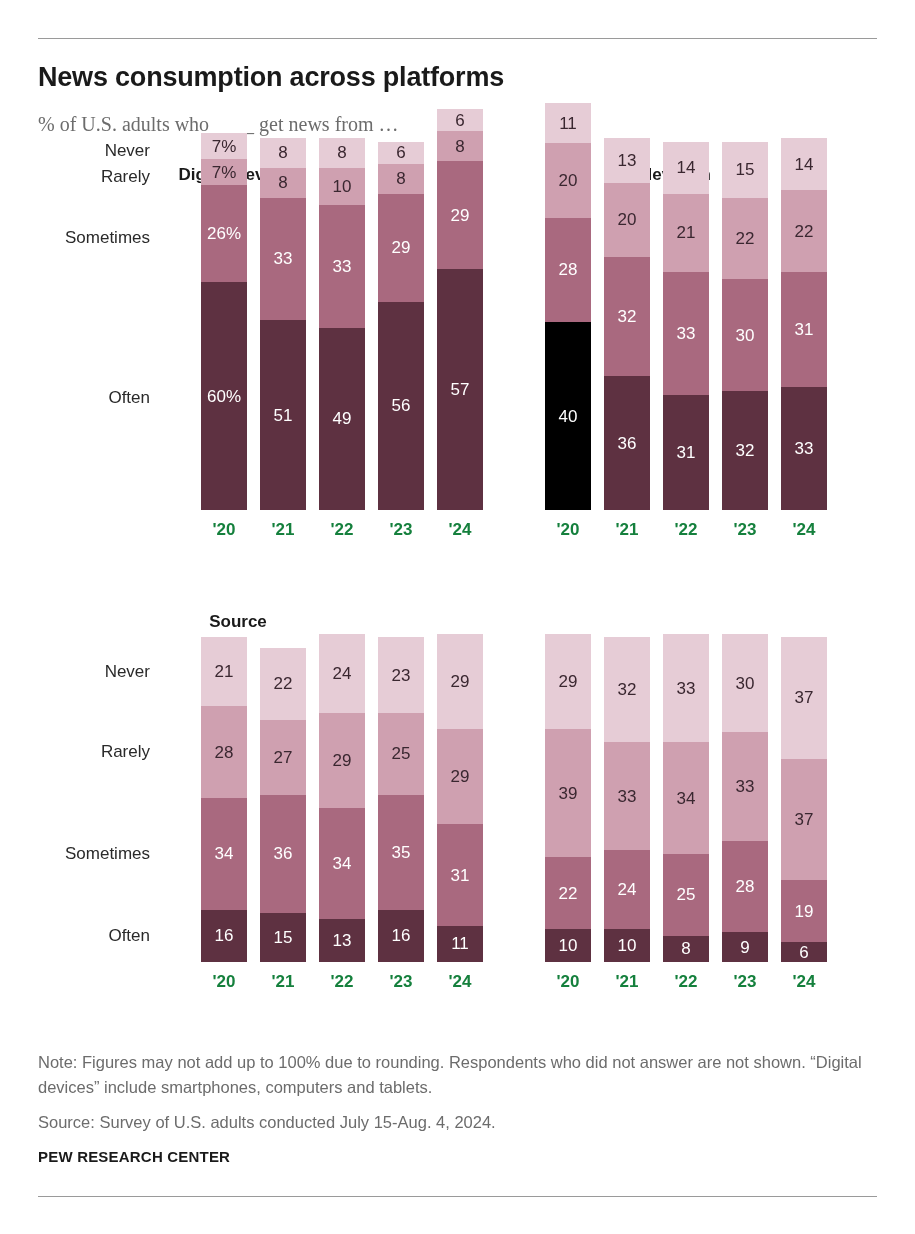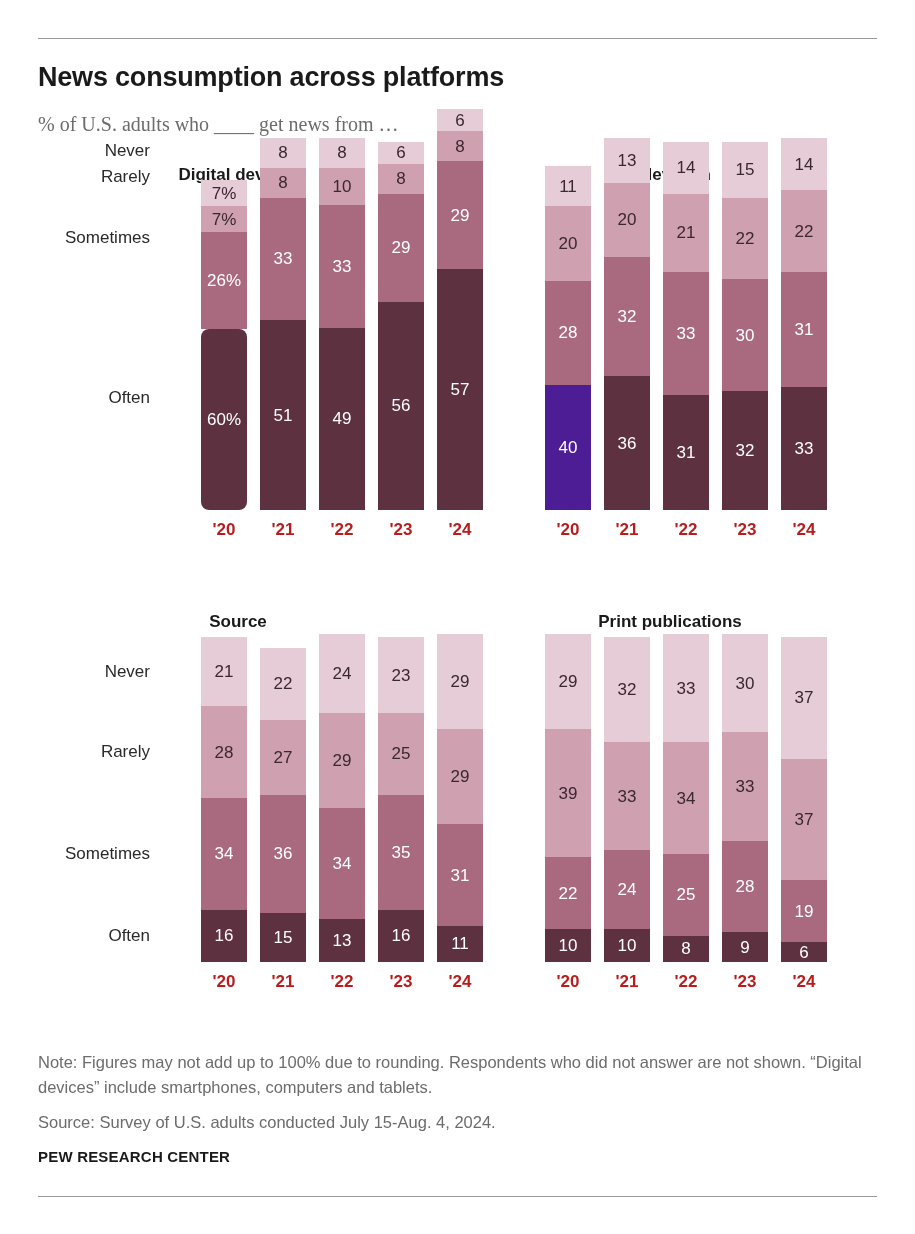--- a/index.html
+++ b/index.html
@@ -92,21 +92,21 @@
   .seg.mid span { color: #ffffff; }
   .seg.light span { color: #3a2730; }
   .seg.lightest span { color: #3a2730; }
   .xlabel {
     position: absolute;
     bottom: 0;
     width: 46px;
     text-align: center;
     font-size: 17px;
     font-weight: bold;
-    color: #b91c1c;
+    color: #15803d;
     margin-top: 19px;
   }
   .cat-label {
     position: absolute;
     font-size: 17px;
     color: #2a2a2a;
     text-align: right;
     white-space: nowrap;
   }
   .notes {
@@ -154,21 +154,21 @@
           <div class="bar-col" style="left: 163px;">
             <div class="seg lightest" style="height: 26.04px; background: rgb(230, 204, 214);">
               <span>7%</span>
             </div>
             <div class="seg light" style="height: 26.04px; background: rgb(207, 160, 176);">
               <span>7%</span>
             </div>
             <div class="seg mid" style="height: 96.72px; background: rgb(169, 105, 127);">
               <span>26%</span>
             </div>
-            <div class="seg dark" style="height: 181px; background: rgb(94, 49, 65); border-radius: 8px;">
+            <div class="seg dark" style="height: 228px; background: rgb(94, 49, 65);">
               <span>60%</span>
             </div>
           </div>
           <div class="xlabel" style="left: 163px;">'20</div>
           <div class="bar-col" style="left: 222px;">
             <div class="seg lightest" style="height: 29.76px; background: rgb(230, 204, 214);">
               <span>8</span>
             </div>
             <div class="seg light" style="height: 29.76px; background: rgb(207, 160, 176);">
               <span>8</span>
@@ -238,21 +238,21 @@
           <div class="bar-col" style="left: 75px;">
             <div class="seg lightest" style="height: 40.92px; background: rgb(230, 204, 214);">
               <span>11</span>
             </div>
             <div class="seg light" style="height: 74.4px; background: rgb(207, 160, 176);">
               <span>20</span>
             </div>
             <div class="seg mid" style="height: 104.16px; background: rgb(169, 105, 127);">
               <span>28</span>
             </div>
-            <div class="seg dark" style="height: 125px; background: #4c1d95;">
+            <div class="seg dark" style="height: 188px; background: #000000;">
               <span>40</span>
             </div>
           </div>
           <div class="xlabel" style="left: 75px;">'20</div>
           <div class="bar-col" style="left: 134px;">
             <div class="seg lightest" style="height: 44.64px; background: rgb(230, 204, 214);">
               <span>13</span>
             </div>
             <div class="seg light" style="height: 74.4px; background: rgb(207, 160, 176);">
               <span>20</span>
@@ -390,21 +390,20 @@
             </div>
           </div>
           <div class="xlabel" style="left: 399px;">'24</div>
         </div>
       </div>
       <div class="cat-label" style="left: 0px; width: 150px; top: 661.72px;">Never</div>
       <div class="cat-label" style="left: 0px; width: 150px; top: 742.08px;">Rarely</div>
       <div class="cat-label" style="left: 0px; width: 150px; top: 843.76px;">Sometimes</div>
       <div class="cat-label" style="left: 0px; width: 150px; top: 925.76px;">Often</div>
       <div class="panel" style="left: 470px; top: 612px; width: 400px; height: 380px;">
-        <div class="panel-title">Print publications</div>
         <div class="plot" style="left: 0px; width: 400px; height: 350px;">
           <div class="bar-col" style="left: 75px;">
             <div class="seg lightest" style="height: 95.12px; background: rgb(230, 204, 214);">
               <span>29</span>
             </div>
             <div class="seg light" style="height: 127.92px; background: rgb(207, 160, 176);">
               <span>39</span>
             </div>
             <div class="seg mid" style="height: 72.16px; background: rgb(169, 105, 127);">
               <span>22</span>

